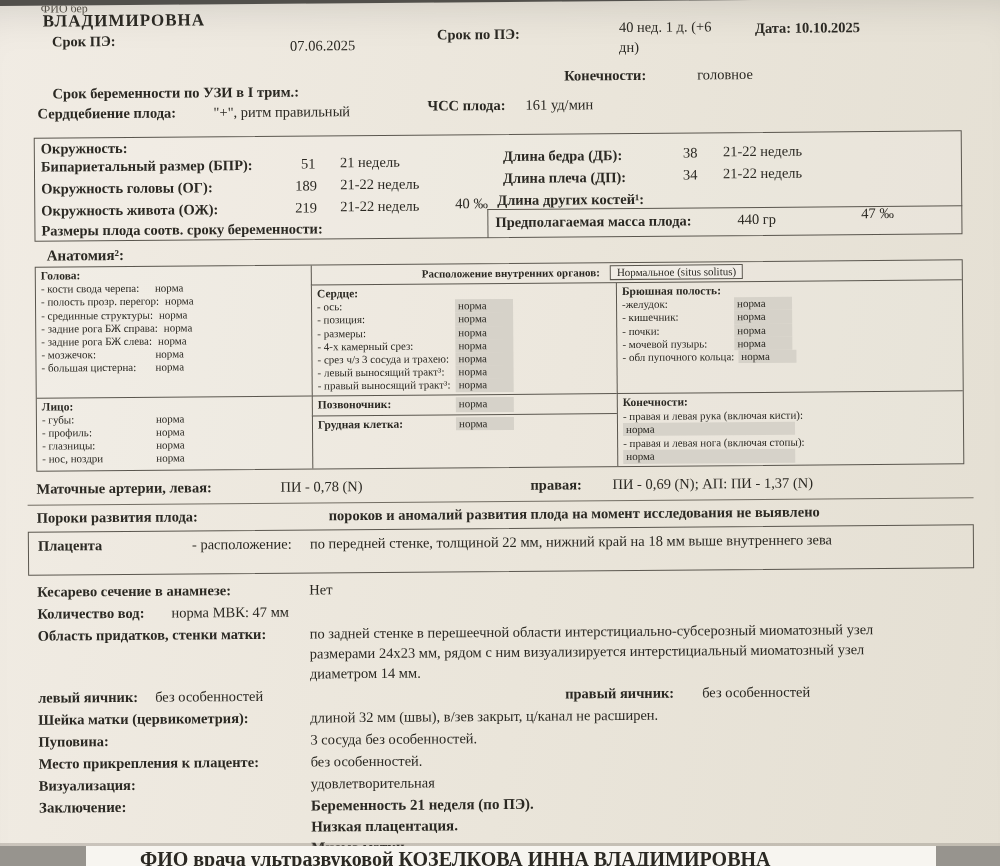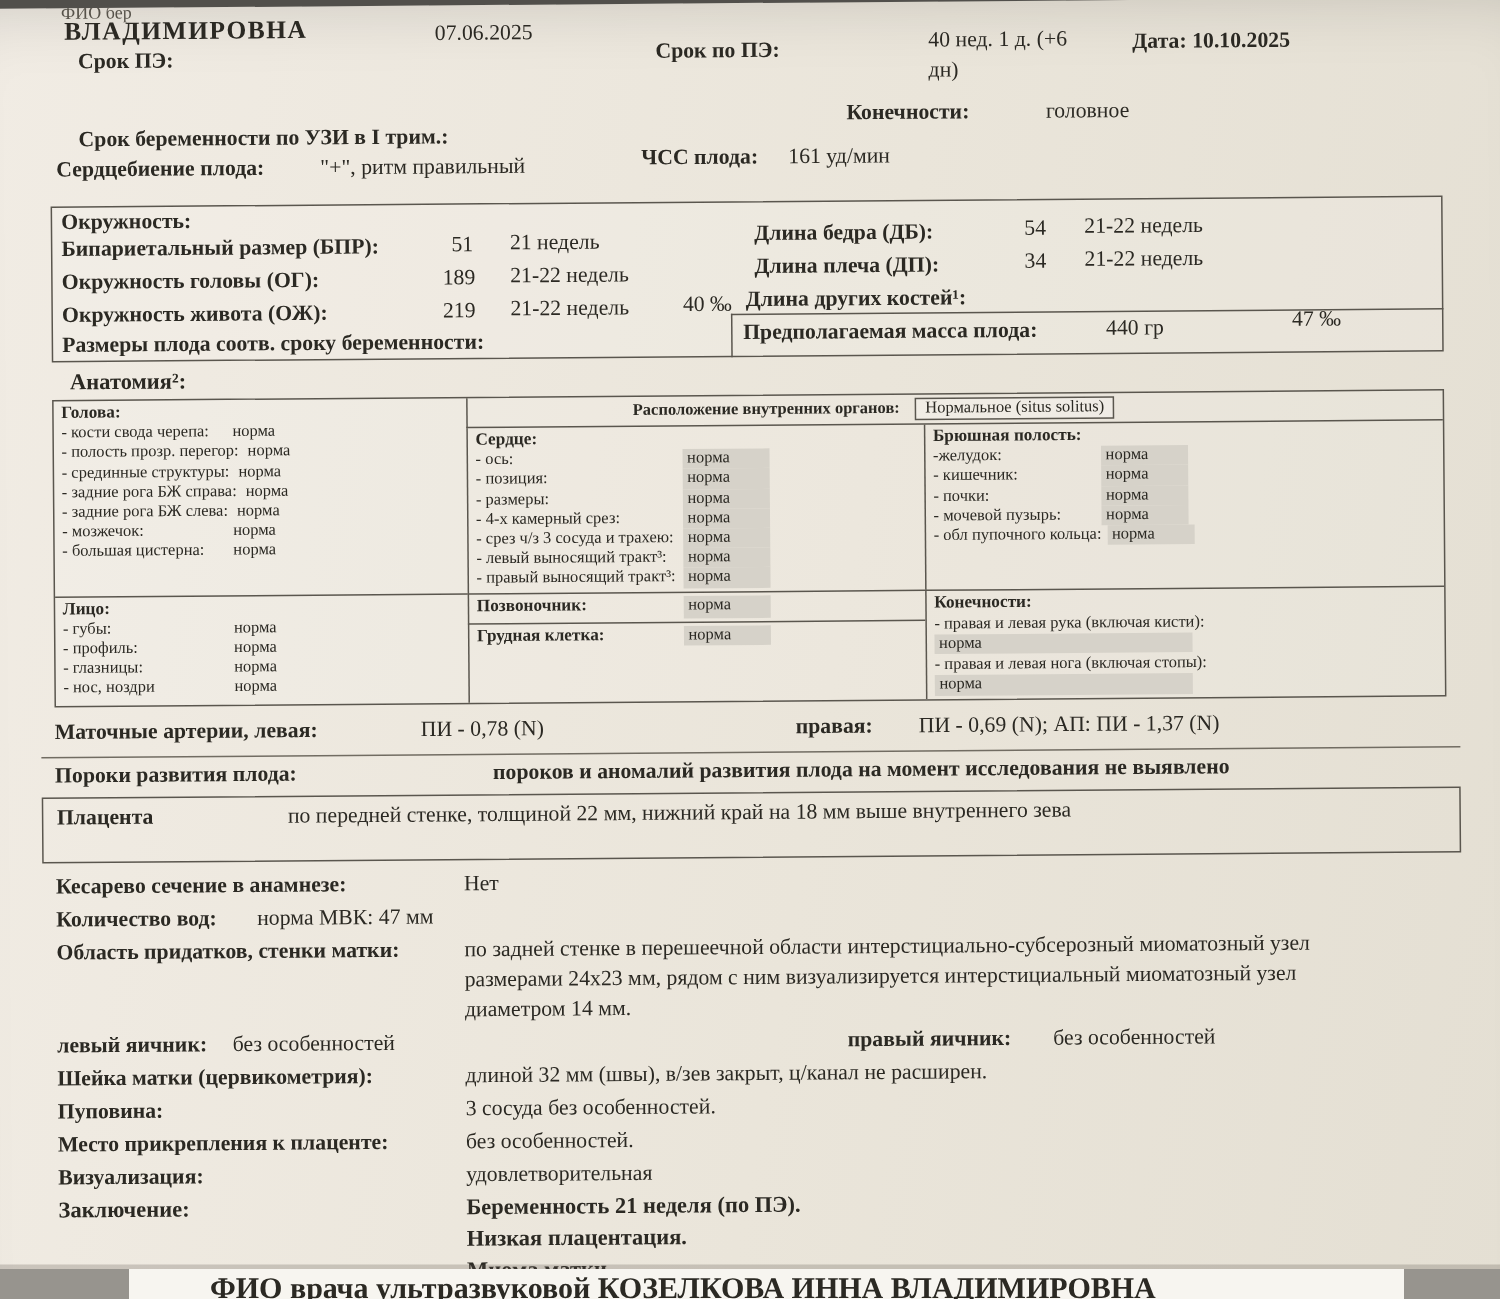--- a/index.html
+++ b/index.html
@@ -78,21 +78,21 @@
 <body>
 
 <div class="photo">
   <div class="paper">
 
     <div class="header">
       <span class="abs cut-top" style="left:8px;top:-4px">ФИО бер</span>
       <span class="abs pname" style="left:10px;top:6px">ВЛАДИМИРОВНА</span>
 
       <span class="abs b" style="left:19px;top:28px">Срок ПЭ:</span>
-      <span class="abs" style="left:257px;top:11px">07.06.2025</span>
+      <span class="abs" style="left:257px;top:34px">07.06.2025</span>
       <span class="abs b" style="left:404px;top:24px">Срок по ПЭ:</span>
       <span class="abs" style="left:586px;top:18px">40 нед. 1 д. (+6</span>
       <span class="abs" style="left:586px;top:38px">дн)</span>
       <span class="abs b" style="left:722px;top:20px"><span>Дата:</span>&nbsp;<span>10.10.2025</span></span>
 
       <span class="abs b" style="left:19px;top:80px">Срок беременности по УЗИ в I трим.:</span>
       <span class="abs b" style="left:531px;top:66px">Конечности:</span>
       <span class="abs" style="left:664px;top:66px">головное</span>
 
       <span class="abs b" style="left:4px;top:100px">Сердцебиение плода:</span>
@@ -101,21 +101,21 @@
       <span class="abs" style="left:492px;top:95px">161 уд/мин</span>
     </div>
 
     <div class="fetbox">
       <span class="abs b" style="left:6px;top:2px">Окружность:</span>
 
       <span class="abs b" style="left:6px;top:20px">Бипариетальный размер (БПР):</span>
       <span class="abs" style="left:266px;top:19px">51</span>
       <span class="abs" style="left:305px;top:18px">21 недель</span>
       <span class="abs b" style="left:468px;top:13px">Длина бедра (ДБ):</span>
-      <span class="abs" style="left:648px;top:11px">54</span>
+      <span class="abs" style="left:648px;top:11px">38</span>
       <span class="abs" style="left:688px;top:10px">21-22 недель</span>
 
       <span class="abs b" style="left:6px;top:42px">Окружность головы (ОГ):</span>
       <span class="abs" style="left:260px;top:41px">189</span>
       <span class="abs" style="left:305px;top:40px">21-22 недель</span>
       <span class="abs b" style="left:468px;top:35px">Длина плеча (ДП):</span>
       <span class="abs" style="left:648px;top:33px">34</span>
       <span class="abs" style="left:688px;top:32px">21-22 недель</span>
 
       <span class="abs b" style="left:6px;top:64px">Окружность живота (ОЖ):</span>
@@ -275,20 +275,21 @@
 
     <div class="hrline"></div>
 
     <div class="row">
       <span class="lbl w292">Пороки развития плода:</span>
       <span class="val b">пороков и аномалий развития плода на момент исследования не выявлено</span>
     </div>
 
     <div class="pbox">
       <span class="lbl w154">Плацента</span>
+      <span class="val w118">- расположение:</span>
       <span class="pval">по передней стенке, толщиной 22 мм, нижний край на 18 мм выше внутреннего зева</span>
     </div>
 
     <div class="row" style="margin-top:6px">
       <span class="lbl w272">Кесарево сечение в анамнезе:</span>
       <span class="val">Нет</span>
     </div>
 
     <div class="row">
       <span class="lbl w134">Количество вод:</span>

